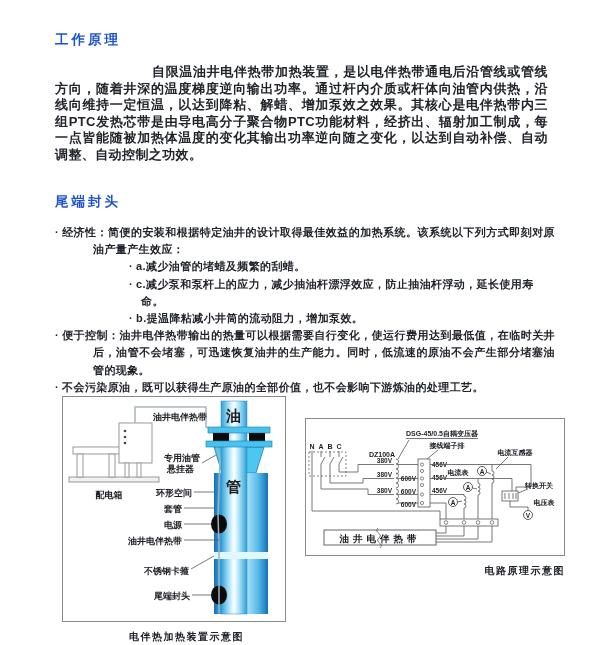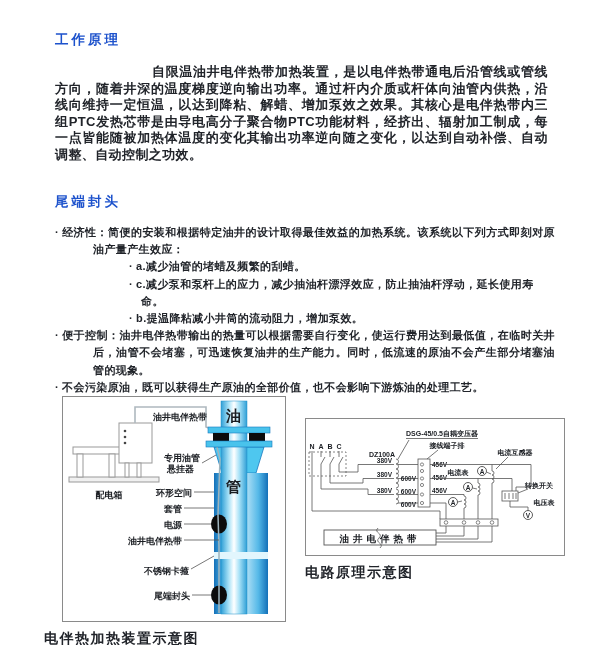--- a/index.html
+++ b/index.html
@@ -21,22 +21,22 @@
     text-indent:97px; color:#21242a;
   }
   .bullets { margin:13px 45px 0 55px; font-size:11px; font-weight:bold;
     line-height:17.2px; color:#21242a; letter-spacing:0.4px; }
   .b-item { padding-left:38px; text-indent:-38px; text-align:justify; }
   .sub-item { margin-left:74px; padding-left:12px; text-indent:-12px; }
   .bullet-mark { display:inline; padding-right:3px; }
   .diag-box { position:absolute; background:#fff; border:1px solid #8a8a8a; }
   .box-well { left:62px; top:378px; width:224px; height:226px; }
   .box-circuit { left:305px; top:400px; width:260px; height:138px; }
-  .caption { position:absolute; font-size:14px; font-weight:bold;
-    letter-spacing:1.5px; color:#21242a; text-align:left; }
+  .caption { position:absolute; font-size:10px; font-weight:bold;
+    letter-spacing:1.5px; color:#21242a; text-align:right; }
   .cap-well { left:44px; top:612px; width:200px; }
   .cap-circuit { left:305px; top:546px; width:260px; }
   svg text { fill:#1a1d22; }
   .lbl { font-size:9px; font-weight:bold; }
   .lbl-big { font-size:15px; font-weight:bold; }
   .clbl { font-size:7px; font-weight:bold; }
   .cvolt { font-size:6.5px; font-weight:bold; }
   .ctape { font-size:9.5px; font-weight:bold; letter-spacing:4px; }
   .ln { stroke:#555; stroke-width:0.8; fill:none; }
   .wire { stroke:#aeb8bf; stroke-width:1.6; fill:none; }

